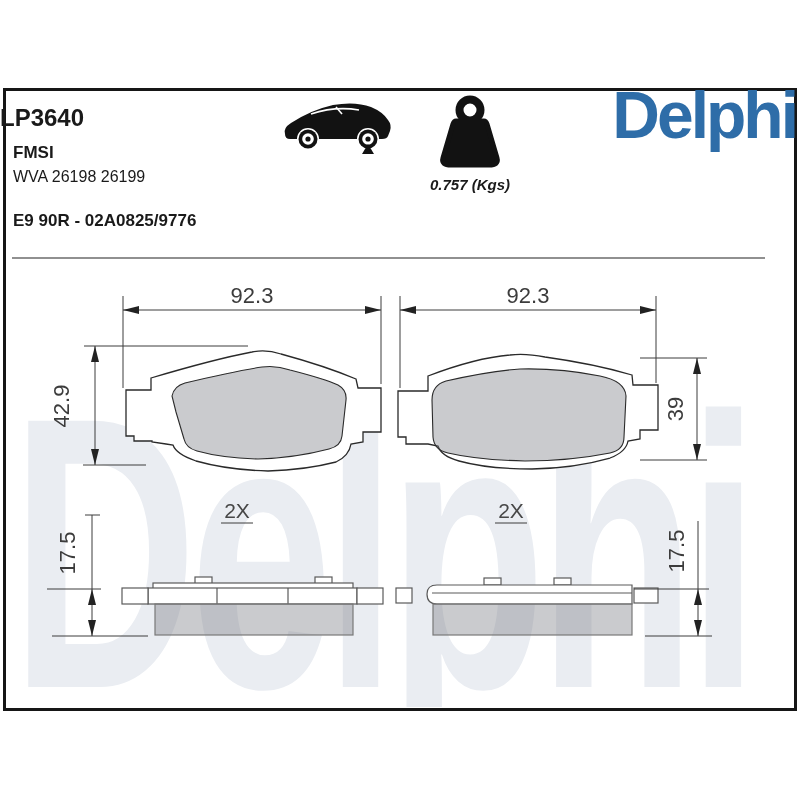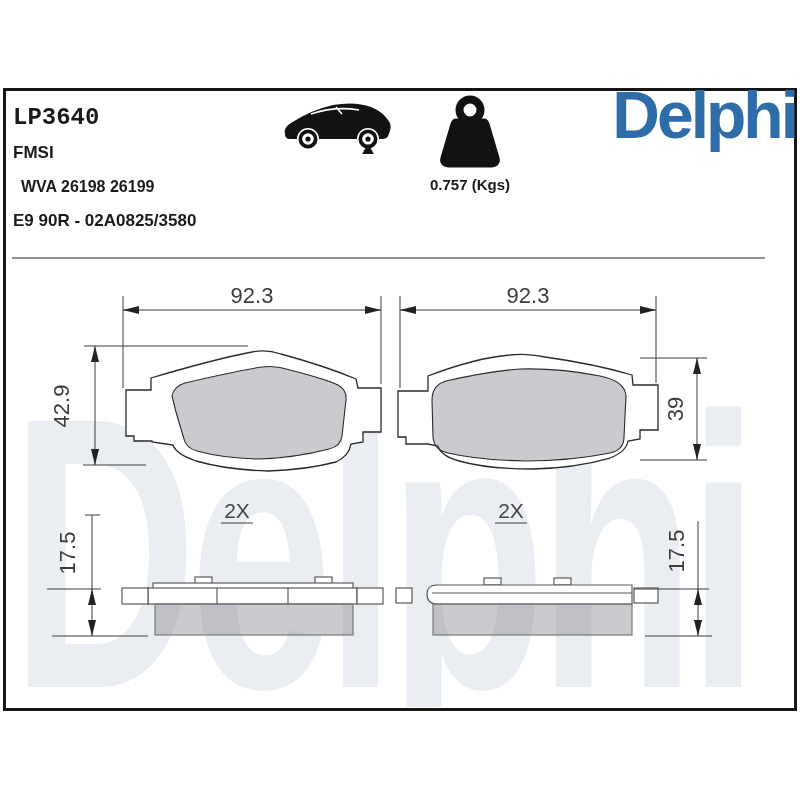--- a/index.html
+++ b/index.html
@@ -15,25 +15,25 @@
     position:absolute;left:7px;top:92px;width:786px;height:615px;
     overflow:hidden;z-index:1;
   }
   .watermark{
     position:absolute;left:4px;top:268px;width:790px;
     font-size:258px;font-weight:bold;letter-spacing:-8px;line-height:1;
     color:#eaedf2;transform:scaleY(1.5);transform-origin:left top;
     white-space:nowrap;user-select:none;
   }
   .hdr-text{position:absolute;color:#1a1a1a;z-index:3;white-space:nowrap;}
-  .part-number{left:13px;top:104px;font-size:24px;font-weight:bold;font-family:Liberation Mono, monospace;}
+  .part-number{left:0;top:104px;font-size:24px;font-weight:bold;}
   .fmsi{left:13px;top:143px;font-size:17px;font-weight:bold;}
-  .wva{left:13px;top:178px;font-size:16px;font-weight:bold;margin-left:8px;}
+  .wva{left:13px;top:168px;font-size:16px;font-weight:normal;}
   .approval{left:13px;top:211px;font-size:17px;font-weight:bold;}
-  .weight-label{left:408px;top:176px;width:124px;text-align:center;font-size:15px;font-weight:bold;}
+  .weight-label{left:408px;top:176px;width:124px;text-align:center;font-size:15px;font-weight:bold;font-style:italic;}
   .brand-logo{
     position:absolute;right:4px;top:82px;z-index:3;
     font-size:66px;font-weight:bold;letter-spacing:-3px;color:#2E6DA8;line-height:1;
   }
   .divider{position:absolute;left:12px;top:257px;width:753px;height:2px;background:#909090;z-index:3;}
   .icon-wrap{position:absolute;z-index:3;}
   .car-icon-wrap{left:283px;top:98px;}
   .weight-icon-wrap{left:437px;top:95px;}
   svg.drawing{position:absolute;left:0;top:0;z-index:2;}
   .dim-text{font-family:"Liberation Sans", sans-serif;font-size:22px;fill:#3c3c3c;font-weight:400;}
@@ -44,21 +44,21 @@
 
 <div class="wm-clip">
   <div class="watermark">Delphi</div>
 </div>
 
 <div class="frame"></div>
 
 <div class="hdr-text part-number">LP3640</div>
 <div class="hdr-text fmsi">FMSI</div>
 <div class="hdr-text wva">WVA 26198 26199</div>
-<div class="hdr-text approval">E9 90R - 02A0825/3580</div>
+<div class="hdr-text approval">E9 90R - 02A0825/9776</div>
 <div class="hdr-text weight-label">0.757 (Kgs)</div>
 <div class="brand-logo">Delphi</div>
 <div class="divider"></div>
 
 <div class="icon-wrap car-icon-wrap">
   <svg width="110" height="60" viewBox="0 0 110 60">
     <path fill="#121212" d="M2,36 Q0,30 8,25 Q28,12 50,7 Q72,3 88,9 Q100,14 105,22 Q109,27 107,33 L105,38 Q104,41 99,41 L96,41 A11,11 0 0,0 74,41 L36,41 A11,11 0 0,0 14,41 L7,41 Q2,41 2,36 Z"></path>
     <path fill="none" stroke="#ffffff" stroke-width="1.6" d="M28,16 Q52,8 76,12"></path>
     <path fill="none" stroke="#ffffff" stroke-width="1.6" d="M53,9 L59,16"></path>
     <circle cx="25" cy="41" r="9.5" fill="#121212"></circle>

